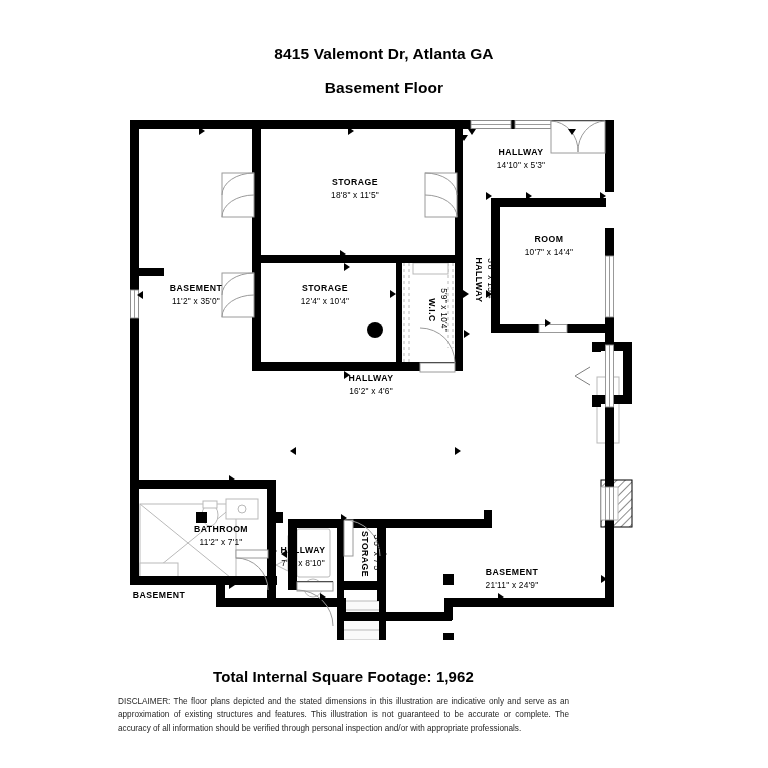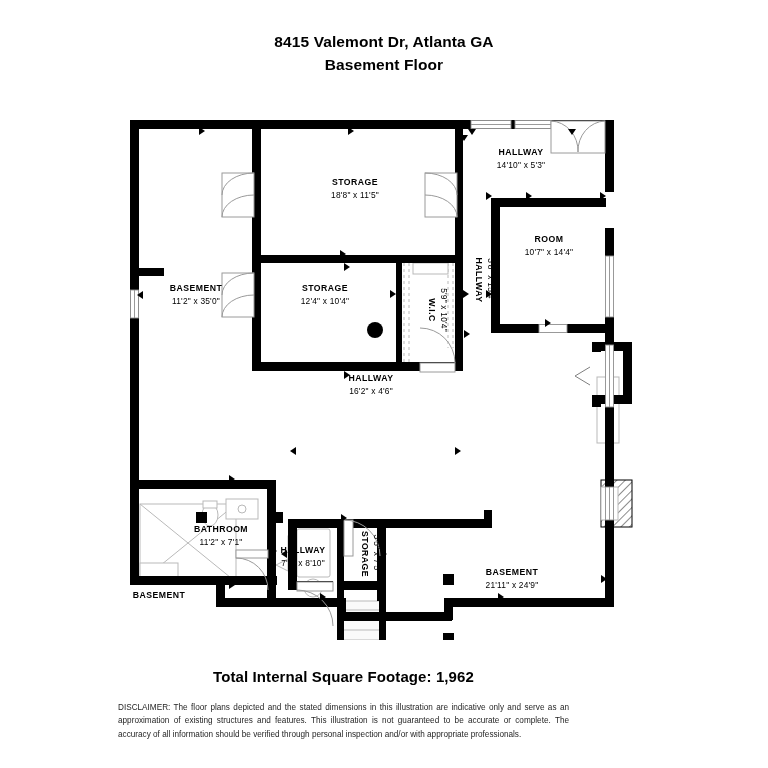--- a/index.html
+++ b/index.html
@@ -15,33 +15,34 @@
     overflow: hidden;
     position: relative;
   }
   .page {
     width: 768px;
     height: 768px;
     position: relative;
   }
   .title-block {
     text-align: center;
-    padding-top: 30px;
+    padding-top: 42px;
   }
   .title-line1 {
     font-size: 15.5px;
     font-weight: bold;
     letter-spacing: 0.1px;
     line-height: 1.5;
   }
   .title-line2 {
     font-size: 15.5px;
     font-weight: bold;
     letter-spacing: 0.1px;
     line-height: 1.5;
+    margin-top: 11px;
   }
   .plan-wrap {
     position: absolute;
     left: 0;
     top: 95px;
     width: 768px;
     height: 545px;
   }
   .footer-block {
     position: absolute;
@@ -49,21 +50,21 @@
     top: 668px;
     width: 687px;
   }
   .total-sqft {
     text-align: center;
     font-size: 15px;
     font-weight: bold;
     letter-spacing: 0.1px;
   }
   .disclaimer {
-    margin: 16px 118px 0 118px;
+    margin: 10px 118px 0 118px;
     font-size: 8.2px;
     line-height: 1.62;
     text-align: justify;
     color: #262626;
   }
   svg { display: block; }
   text { font-family: "Liberation Sans", sans-serif; fill: #000; }
   .rlabel { font-size: 8.7px; font-weight: bold; letter-spacing: 0.45px; }
   .rdim { font-size: 8.4px; letter-spacing: 0.2px; }
 </style>

